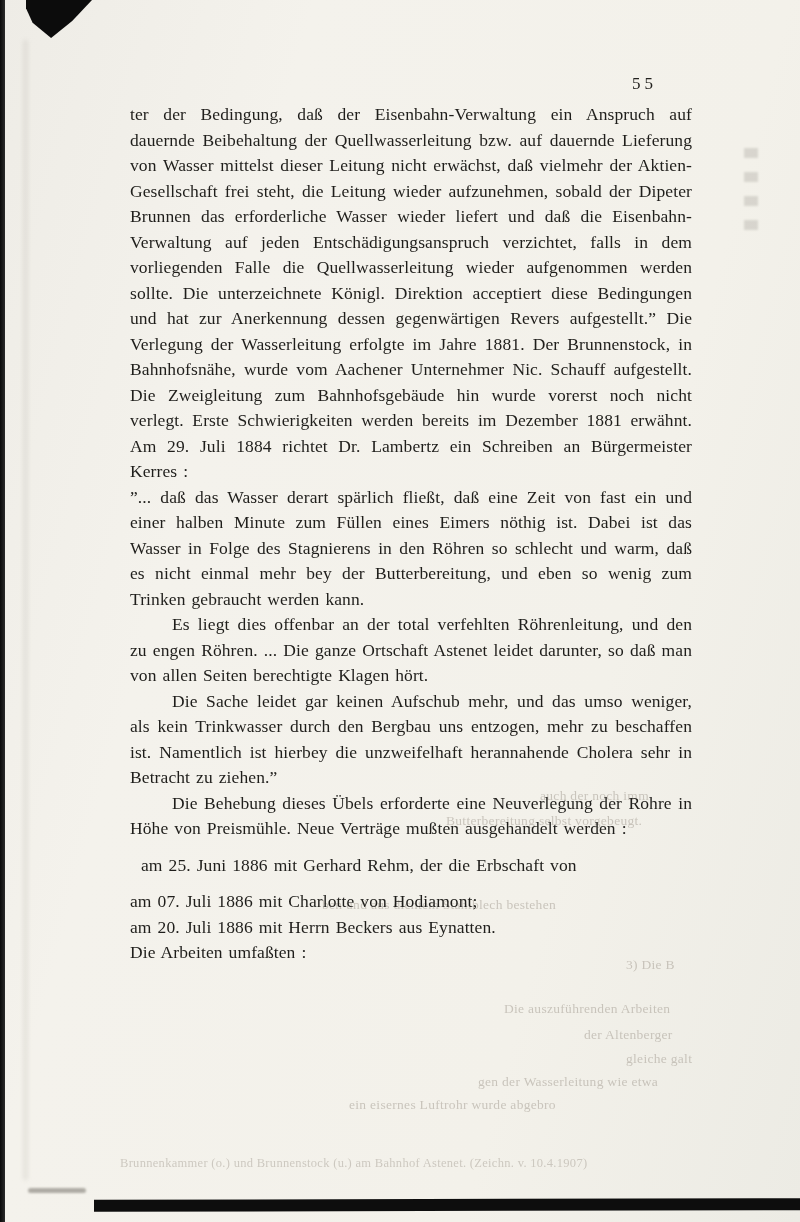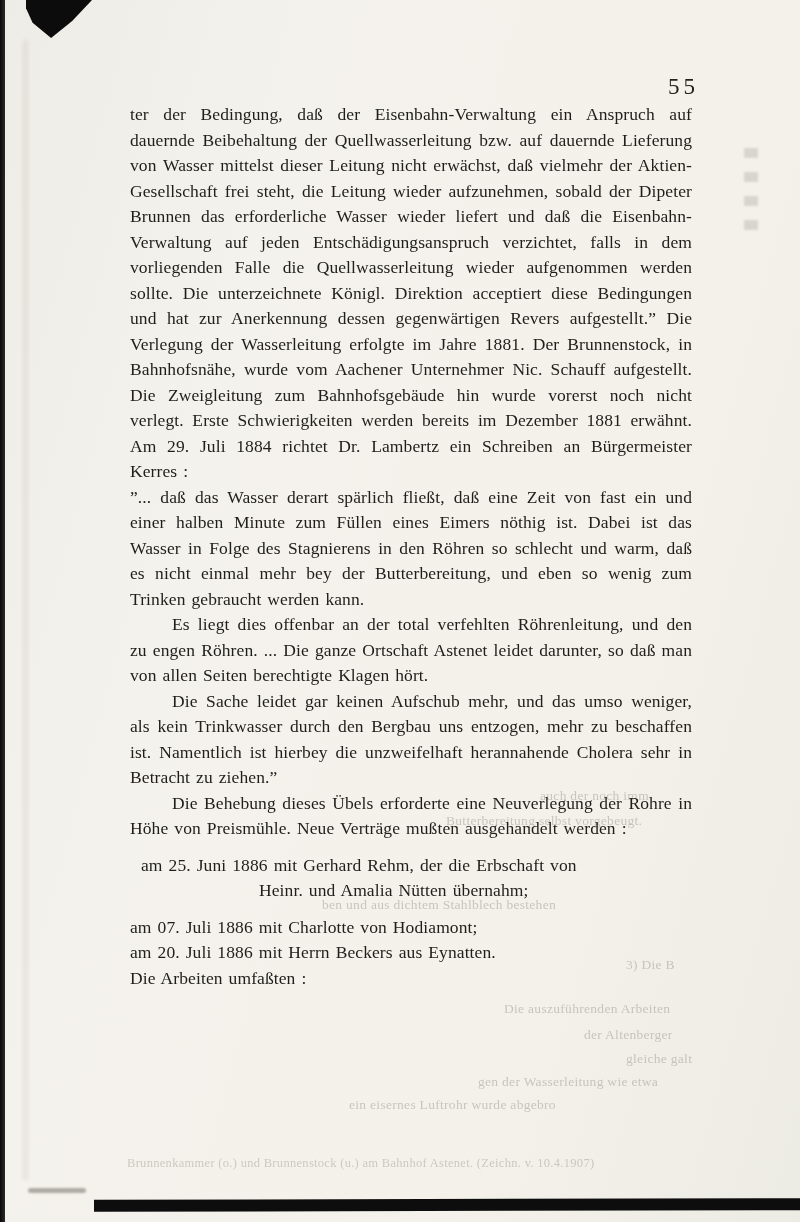--- a/index.html
+++ b/index.html
@@ -52,26 +52,26 @@
   }
   .g1  { left: 540px; top: 788px; }
   .g2  { left: 446px; top: 813px; }
   .g3  { left: 302px; top: 897px; margin-left: 20px; }
   .g4  { left: 626px; top: 957px; }
   .g5  { left: 504px; top: 1001px; }
   .g6  { left: 584px; top: 1027px; }
   .g7  { left: 626px; top: 1051px; }
   .g8  { left: 478px; top: 1074px; }
   .g9  { left: 330px; top: 1097px; margin-left: 19px; }
-  .g10 { left: 127px; top: 1156px; font-size: 12.5px; opacity: .5; }
+  .g10 { left: 120px; top: 1156px; font-size: 12.5px; opacity: .5; }
 
   
   .page-number {
-    position: absolute; left: 668px; top: 74px; z-index: 2;
-    font-size: 23px; letter-spacing: 4px; color: #23221f; text-align: center;
+    position: absolute; left: 632px; top: 74px; z-index: 2;
+    font-size: 17px; letter-spacing: 4px; color: #23221f; text-align: center;
   }
   .text-block {
     position: absolute; left: 130px; top: 102px; width: 562px; z-index: 2;
     font-size: 17.5px; line-height: 25.5px; color: #1f1e1b;
     word-spacing: 1.5px; letter-spacing: .1px;
   }
   .text-block p { margin: 0; font-family: Liberation Serif, serif; }
   .para   { text-align: justify; }
   .left   { text-align: left; }
   .indent { text-indent: 42px; }
@@ -106,21 +106,20 @@
 
   <div class="text-block">
     <p class="para">ter der Bedingung, daß der Eisenbahn-Verwaltung ein Anspruch auf dauernde Beibehaltung der Quellwasserleitung bzw. auf dauernde Lieferung von Wasser mittelst dieser Leitung nicht erwächst, daß vielmehr der Aktien-Gesellschaft frei steht, die Leitung wieder aufzunehmen, sobald der Dipeter Brunnen das erforderliche Wasser wieder liefert und daß die Eisenbahn-Verwaltung auf jeden Entschädigungsanspruch verzichtet, falls in dem vorliegenden Falle die Quellwasserleitung wieder aufgenommen werden sollte. Die unterzeichnete Königl. Direktion acceptiert diese Bedingungen und hat zur Anerkennung dessen gegenwärtigen Revers aufgestellt.” Die Verlegung der Wasserleitung erfolgte im Jahre 1881. Der Brunnenstock, in Bahnhofsnähe, wurde vom Aachener Unternehmer Nic. Schauff aufgestellt. Die Zweigleitung zum Bahnhofsgebäude hin wurde vorerst noch nicht verlegt. Erste Schwierigkeiten werden bereits im Dezember 1881 erwähnt. Am 29. Juli 1884 richtet Dr. Lambertz ein Schreiben an Bürgermeister Kerres :</p>
     <p class="para">”... daß das Wasser derart spärlich fließt, daß eine Zeit von fast ein und einer halben Minute zum Füllen eines Eimers nöthig ist. Dabei ist das Wasser in Folge des Stagnierens in den Röhren so schlecht und warm, daß es nicht einmal mehr bey der Butterbereitung, und eben so wenig zum Trinken gebraucht werden kann.</p>
     <p class="para indent gap1">Es liegt dies offenbar an der total verfehlten Röhrenleitung, und den zu engen Röhren. ... Die ganze Ortschaft Astenet leidet darunter, so daß man von allen Seiten berechtigte Klagen hört.</p>
     <p class="para indent gap2">Die Sache leidet gar keinen Aufschub mehr, und das umso weniger, als kein Trinkwasser durch den Bergbau uns entzogen, mehr zu beschaffen ist. Namentlich ist hierbey die unzweifelhaft herannahende Cholera sehr in Betracht zu ziehen.”</p>
     <p class="para indent gap3">Die Behebung dieses Übels erforderte eine Neuverlegung der Rohre in Höhe von Preismühle. Neue Verträge mußten ausgehandelt werden :</p>
 
     <div class="contract">
       <span class="c-line1">am 25. Juni 1886 mit Gerhard Rehm, der die Erbschaft von</span>
-      <span class="c-line2">Heinr. und Amalia Nütten übernahm;</span>
     </div>
     <p class="para left">am 07. Juli 1886 mit Charlotte von Hodiamont;</p>
     <p class="para left">am 20. Juli 1886 mit Herrn Beckers aus Eynatten.</p>
 
     <p class="para works-heading">Die Arbeiten umfaßten :</p>
   </div>
 
   <div class="artifact-topleft"></div>
   <div class="edge-left"></div>
   <div class="gutter-shadow"></div>

